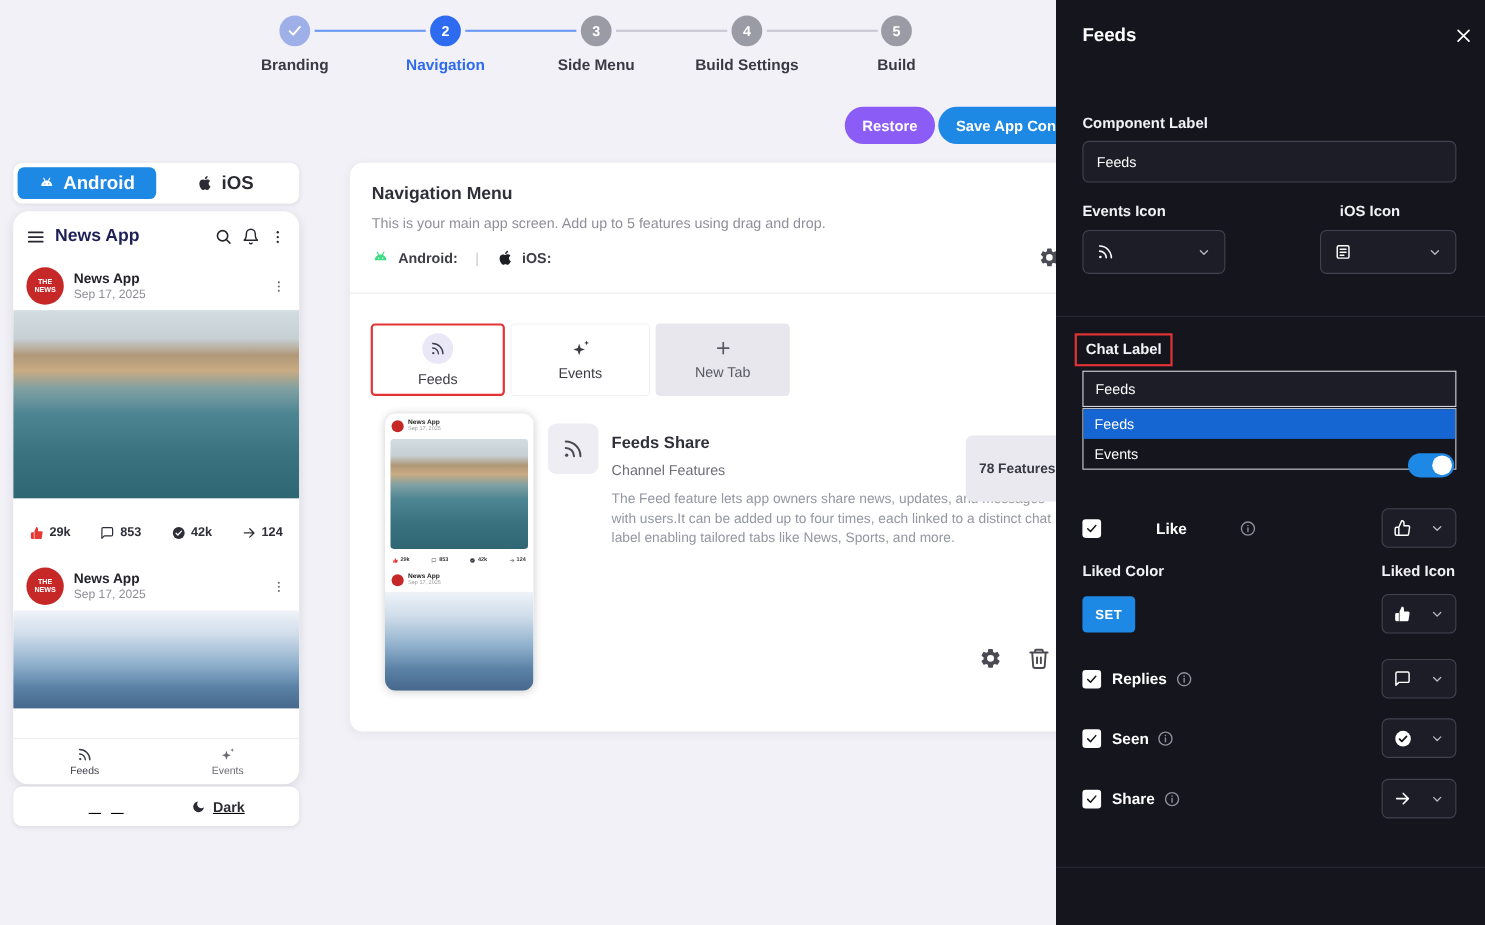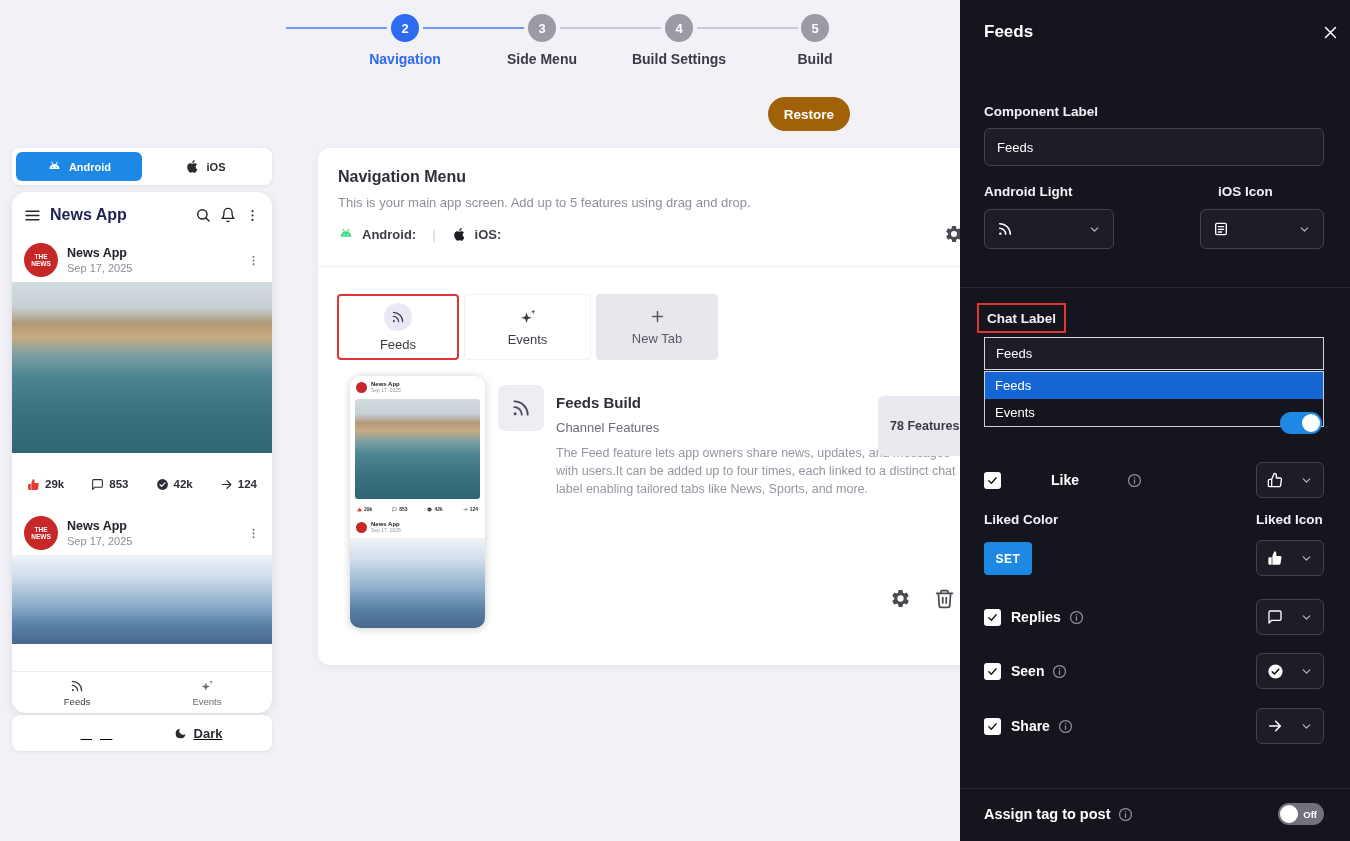--- a/index.html
+++ b/index.html
@@ -18,26 +18,26 @@
   .step .lbl { margin-top:9px; font-size:14px; font-weight:600; color:#3a3a45; }
   .step.active .lbl { color:#2e6bf0; }
   .s1{left:68px}.s2{left:205px}.s3{left:342px}.s4{left:479px}.s5{left:615px}
   .connector { position:absolute; top:13px; height:2px; }
   .c1{left:86px;width:101px;background:#6f9bf2;}
   .c2{left:223px;width:101px;background:#6f9bf2;}
   .c3{left:360px;width:101px;background:#c9c9d4;}
   .c4{left:497px;width:101px;background:#c9c9d4;}
 
   
-  .btn-restore { position:absolute; left:768px; top:97px; width:82px; height:34px; border-radius:17px; background:#a16207; color:#fff; font-size:13.5px; font-weight:600; display:flex; align-items:center; justify-content:center; cursor:pointer; }
+  .btn-restore { position:absolute; left:768px; top:97px; width:82px; height:34px; border-radius:17px; background:#8b5cf6; color:#fff; font-size:13.5px; font-weight:600; display:flex; align-items:center; justify-content:center; cursor:pointer; }
   .btn-save { position:absolute; left:853px; top:97px; width:140px; height:34px; border-radius:17px; background:#1e88e5; color:#fff; font-size:13.5px; font-weight:600; display:flex; align-items:center; justify-content:flex-start; padding-left:16px; cursor:pointer; z-index:1; }
 
   
   .platform-toggle { position:absolute; left:12px; top:148px; width:260px; height:37px; background:#fff; border-radius:8px; box-shadow:0 1px 4px rgba(0,0,0,.08); display:flex; padding:4px; }
-  .pt-btn { flex:1; display:flex; align-items:center; justify-content:center; gap:7px; font-size:11px; font-weight:600; border-radius:6px; color:#2b2b33; cursor:pointer; }
+  .pt-btn { flex:1; display:flex; align-items:center; justify-content:center; gap:7px; font-size:17px; font-weight:600; border-radius:6px; color:#2b2b33; cursor:pointer; }
   .pt-btn.active { background:#1e88e5; color:#fff; }
 
   .phone-card { position:absolute; left:12px; top:192px; width:260px; height:521px; background:#fff; border-radius:14px; box-shadow:0 2px 10px rgba(0,0,0,.1); display:flex; flex-direction:column; overflow:hidden; }
   .ph-header { height:46px; display:flex; align-items:center; padding:0 12px; gap:9px; color:#26262e; }
   .ph-title { font-size:16px; font-weight:700; color:#1e2156; margin-right:auto; }
   .post-head { height:44px; display:flex; align-items:center; padding:0 12px; gap:9px; }
   .avatar { width:34px; height:34px; border-radius:50%; background:#c62828; color:#fff; display:flex; align-items:center; justify-content:center; text-align:center; font-size:6.5px; font-weight:700; line-height:1.15; }
   .avatar span { width:24px; }
   .post-meta { display:flex; flex-direction:column; gap:2px; margin-right:auto; }
   .post-name { font-size:12.5px; font-weight:700; color:#23232b; }
@@ -221,39 +221,48 @@
 </svg>
 
 <div class="page">
 
   <div class="stepper">
     <div class="connector c1"></div>
     <div class="connector c2"></div>
     <div class="connector c3"></div>
     <div class="connector c4"></div>
 
+    <div class="step s1 completed">
+      <div class="dot">
+          <svg class="ic" width="14" height="14">
+            <use href="#i-check"></use>
+          </svg>
+        </div>
+      <div class="lbl">Branding</div>
+    </div>
     <div class="step s2 active">
       <div class="dot">2</div>
       <div class="lbl">Navigation</div>
     </div>
     <div class="step s3 upcoming">
       <div class="dot">3</div>
       <div class="lbl">Side Menu</div>
     </div>
     <div class="step s4 upcoming">
       <div class="dot">4</div>
       <div class="lbl">Build Settings</div>
     </div>
     <div class="step s5 upcoming">
       <div class="dot">5</div>
       <div class="lbl">Build</div>
     </div>
   </div>
 
   <div class="btn-restore">Restore</div>
+  <div class="btn-save">Save App Con</div>
 
   <div class="platform-toggle">
     <div class="pt-btn active">
       <svg class="ic" width="15" height="15">
           <use href="#i-android"></use>
         </svg>
       <span>Android</span>
     </div>
     <div class="pt-btn">
       <svg class="ic" width="15" height="15">
@@ -453,42 +462,42 @@
         </div>
       </div>
       <div class="th-img2"></div>
     </div>
 
     <div class="f-icon">
       <svg class="ic" width="20" height="20">
           <use href="#i-rss"></use>
         </svg>
     </div>
-    <div class="f-title">Feeds Build</div>
+    <div class="f-title">Feeds Share</div>
     <div class="f-sub">Channel Features</div>
     <div class="f-desc">The Feed feature lets app owners share news, updates, and messages with users.It can be added up to four times, each linked to a distinct chat label enabling tailored tabs like News, Sports, and more.</div>
     <div class="f-badge">78 Features</div>
     <svg class="ic f-gear" width="21" height="21">
         <use href="#i-gear"></use>
       </svg>
     <svg class="ic f-trash" width="21" height="21">
         <use href="#i-trash"></use>
       </svg>
   </div>
 
   <div class="side-panel">
     <div class="sp-title">Feeds</div>
     <svg class="ic sp-close" width="17" height="17">
         <use href="#i-close"></use>
       </svg>
 
     <div class="sp-label lab-component">Component Label</div>
     <input class="sp-input" value="Feeds" style="">
 
-    <div class="sp-label lab-android">Android Light</div>
+    <div class="sp-label lab-android">Events Icon</div>
     <div class="sp-label lab-ios">iOS Icon</div>
 
     <div class="sp-iconsel sel-android">
       <svg class="ic" width="16" height="16">
           <use href="#i-rss"></use>
         </svg>
       <svg class="ic" width="13" height="13" style="color:#b9b9c2">
           <use href="#i-chev"></use>
         </svg>
     </div>
@@ -611,26 +620,15 @@
             <use href="#i-check-circle"></use>
           </svg>
         <svg class="ic" width="13" height="13" style="color:#b9b9c2">
             <use href="#i-chev"></use>
           </svg>
       </div>
     </div>
 
     <div class="sp-div d2"></div>
 
-    <div class="p-row row-assign">
-      <span class="txt">Assign tag to post</span>
-      <span class="info">
-          <svg class="ic" width="15" height="15">
-            <use href="#i-info"></use>
-          </svg>
-        </span>
-      <div class="off-toggle">
-        <span>Off</span>
-      </div>
-    </div>
   </div>
 
 </div>
 
 </body></html>

